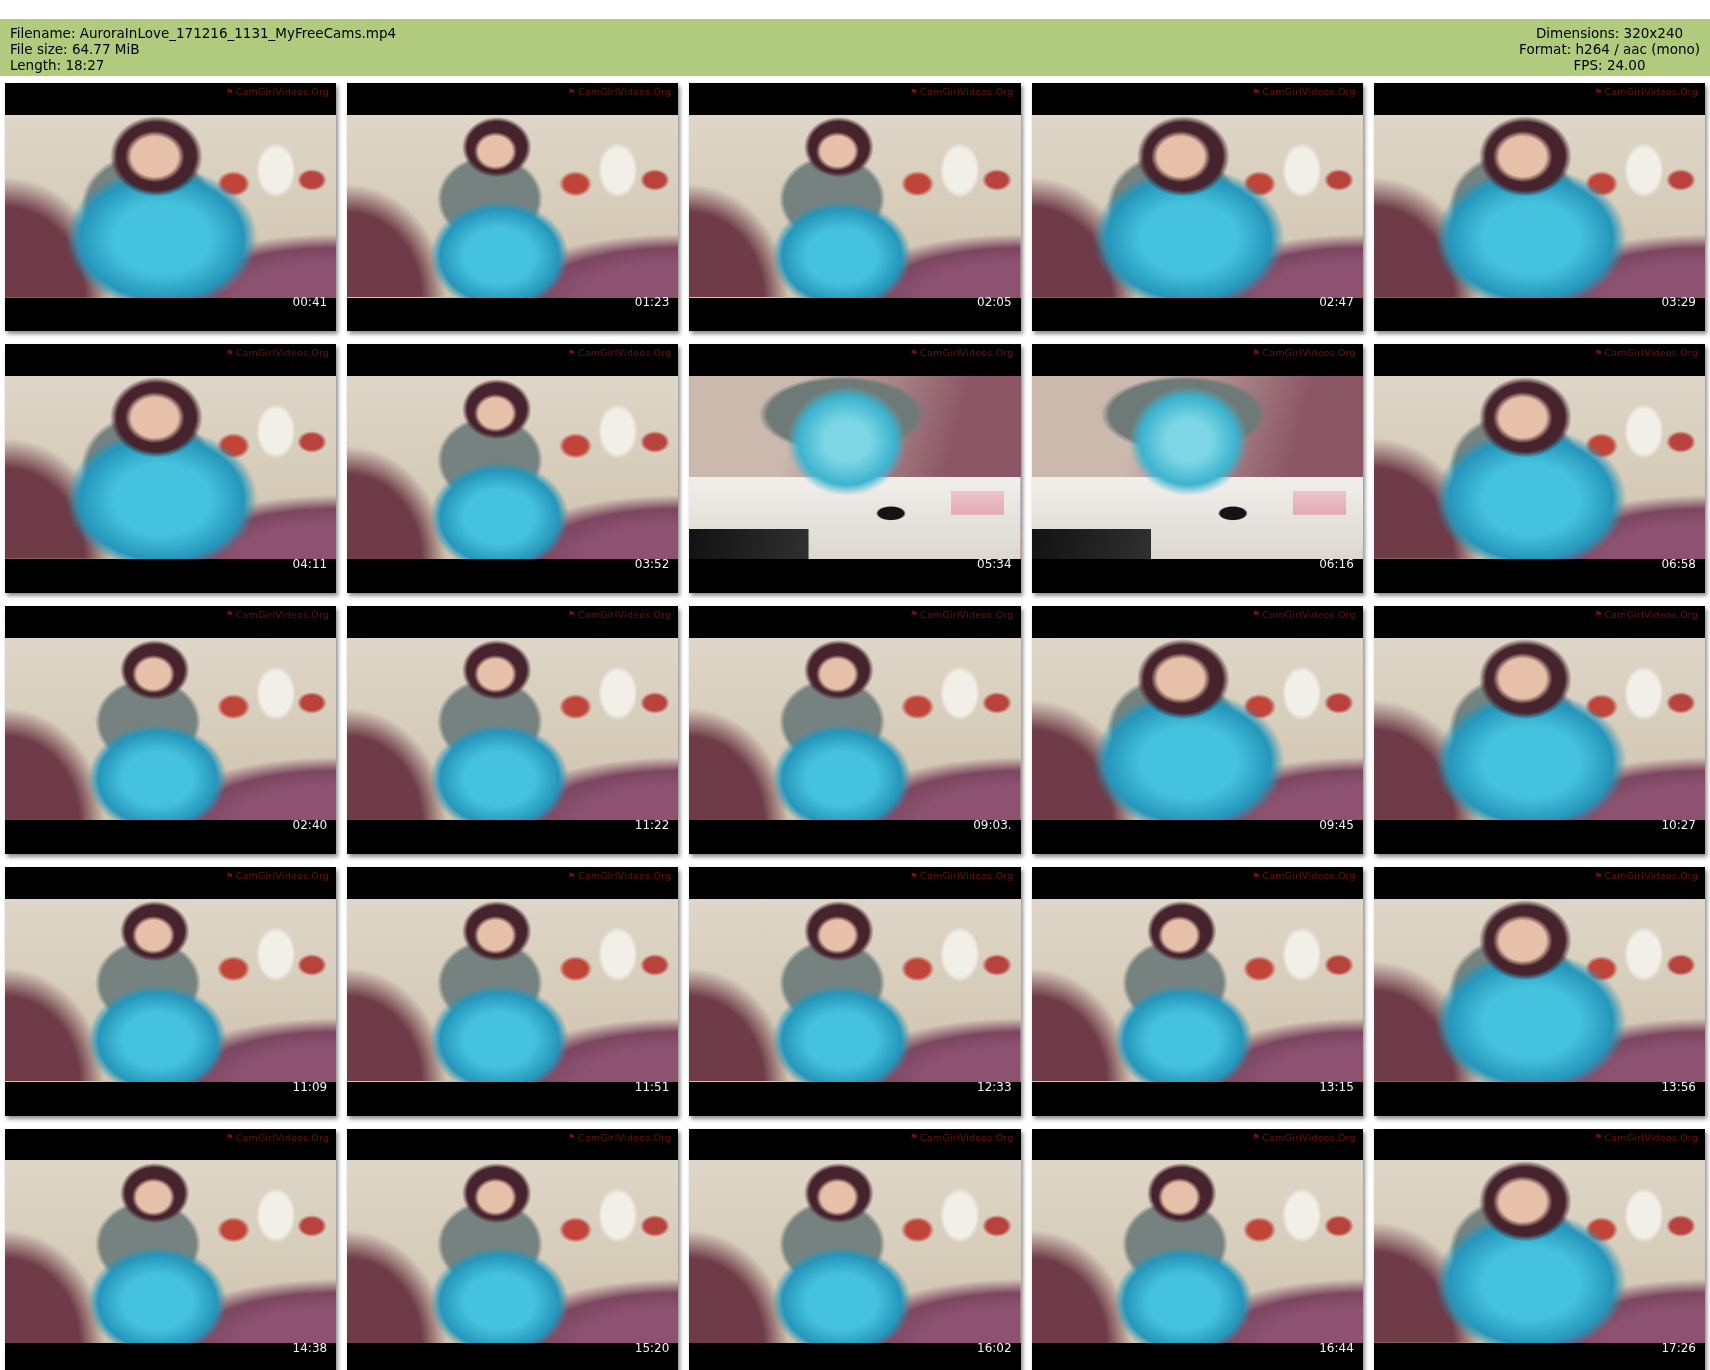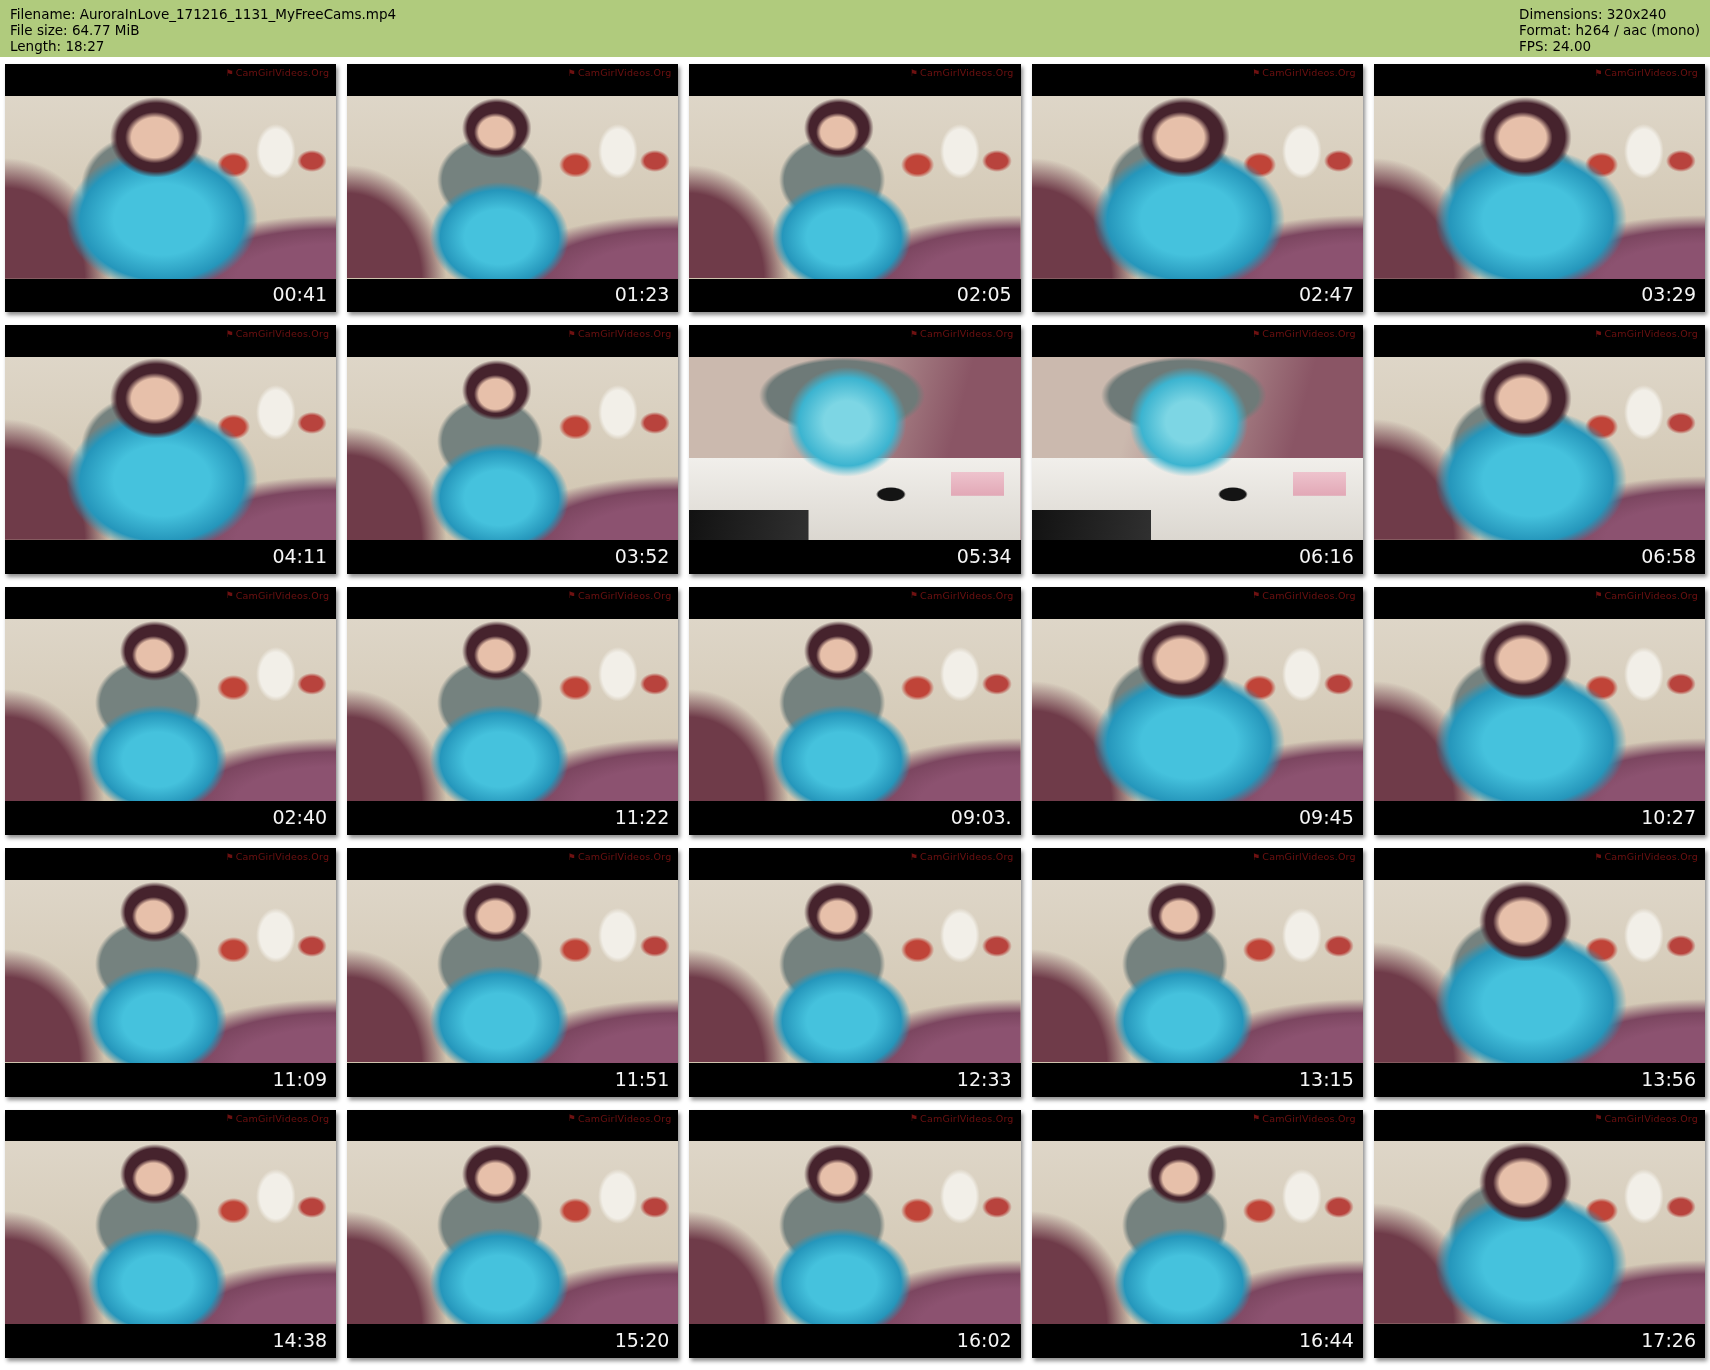--- a/index.html
+++ b/index.html
@@ -6,23 +6,23 @@
   body{
     width:1710px;height:1370px;overflow:hidden;
     background:#ffffff;
     font-family:"DejaVu Sans","Liberation Sans",sans-serif;
   }
   
   .header{
     display:flex;justify-content:space-between;align-items:flex-start;
     background:var(--header-bg,#b0cb7d);
     padding:6px 10px 8px 10px;height:43px;
-    font-size:13.5px;line-height:16px;color:#000;
-  }
-  .header-right{text-align:left;}
+    font-size:13.5px;line-height:16px;color:#000;margin-top:19px;
+  }
+  .header-right{text-align:center;}
   
   .grid{
     display:grid;
     grid-template-columns:repeat(5,1fr);
     gap:13px 11px;
     padding:7px 5px 8px 5px;
   }
   .thumb{
     position:relative;margin:0;
     aspect-ratio:332/249;
@@ -70,22 +70,22 @@
     background-position:62% 77%,0% 102%,94% 72%,46% 14%,42% 0%,50% 100%,0 0;
   }
   .watermark{
     position:absolute;top:3px;right:7px;
     font-size:9.5px;letter-spacing:0.2px;
     color:var(--watermark-color,#6e1111);
     display:flex;gap:2px;align-items:center;
   }
   .wm-icon{font-size:9px;}
   .timestamp{
-    position:absolute;bottom:7px;right:9px;
-    font-size:19px;
+    position:absolute;bottom:22px;right:9px;
+    font-size:12px;
     color:var(--timestamp-color,#f5f5f5);
   }
 </style>
 </head>
 <body>
 
 <div class="page">
 
   <header class="header">
     <div class="header-left">

